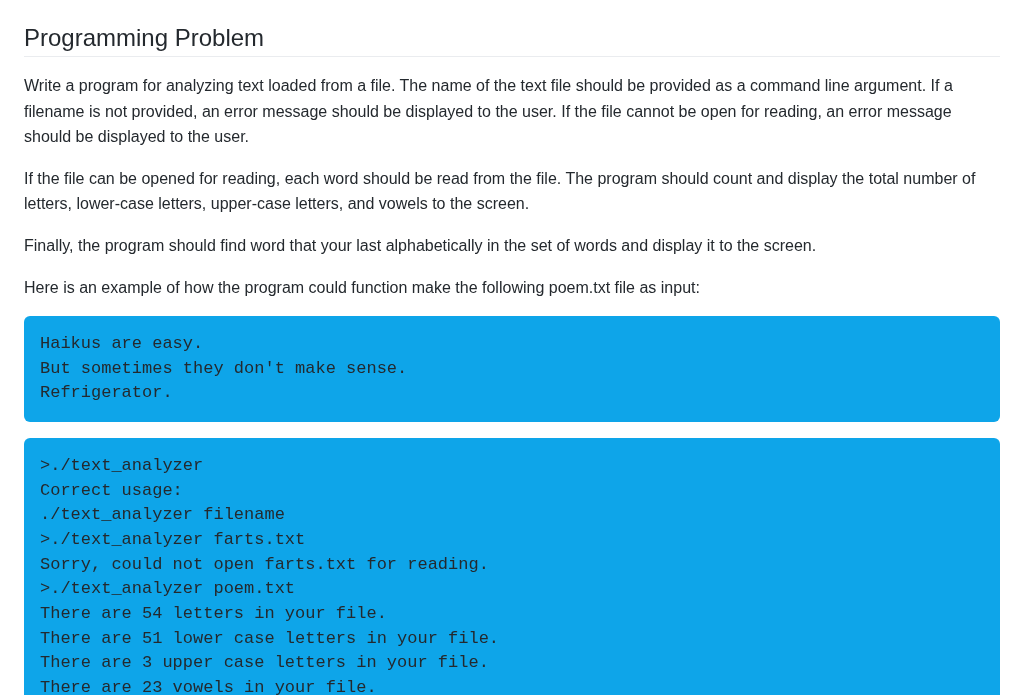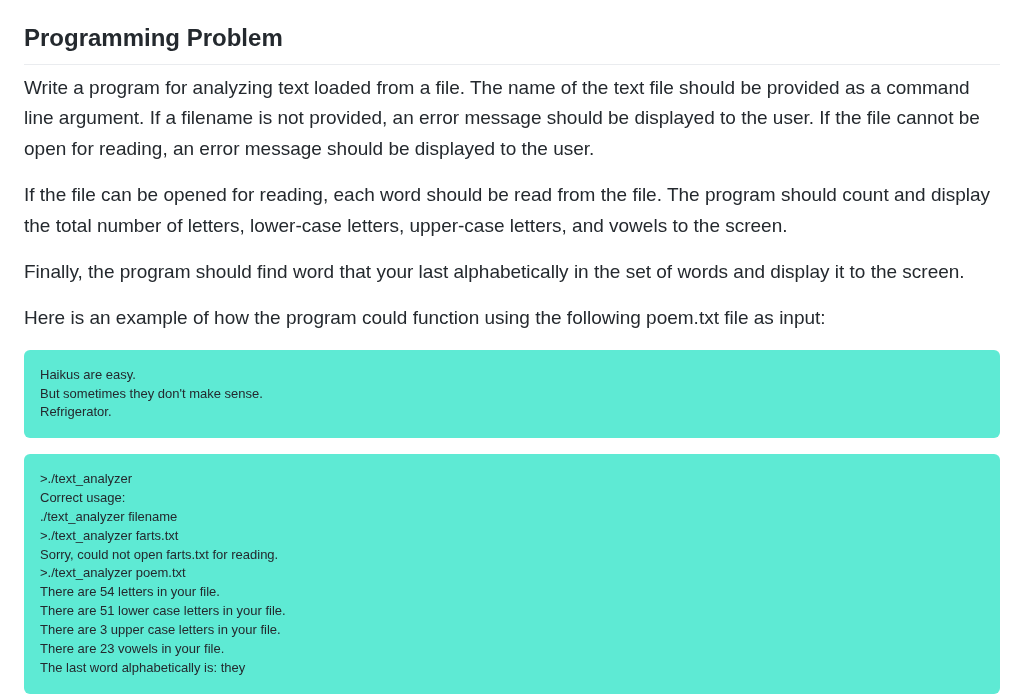--- a/index.html
+++ b/index.html
@@ -9,54 +9,53 @@
     }
     body {
       font-family: -apple-system, BlinkMacSystemFont, "Segoe UI", Helvetica, Arial, sans-serif;
       color: #24292e;
       background: #ffffff;
       padding: 20px 24px;
       line-height: 1.5;
     }
     h2 {
       font-size: 24px;
-      font-weight: 700;
-      padding-bottom: 8px;
+      font-weight: 400;
       border-bottom: 1px solid #eaecef;
-      margin-bottom: 8px;
+      margin-bottom: 16px;
     }
     p {
-      font-size: 19px;
+      font-size: 16px;
       margin-bottom: 16px;
       line-height: 1.6;
     }
     pre {
-      background-color: #5eead4;
+      background-color: #0ea5e9;
       border-radius: 6px;
       padding: 16px;
-      font-family: Liberation Sans, sans-serif;
-      font-size: 13px;
+      font-family: Liberation Mono, monospace;
+      font-size: 17px;
       line-height: 1.45;
       margin-bottom: 16px;
       overflow: auto;
       white-space: pre;
     }
   </style>
 </head>
 <body>
 
 <h2>Programming Problem</h2>
 
 <p>Write a program for analyzing text loaded from a file. The name of the text file should be provided as a command line argument. If a filename is not provided, an error message should be displayed to the user. If the file cannot be open for reading, an error message should be displayed to the user.</p>
 
 <p>If the file can be opened for reading, each word should be read from the file. The program should count and display the total number of letters, lower-case letters, upper-case letters, and vowels to the screen.</p>
 
 <p>Finally, the program should find word that your last alphabetically in the set of words and display it to the screen.</p>
 
-<p>Here is an example of how the program could function using the following poem.txt file as input:</p>
+<p>Here is an example of how the program could function make the following poem.txt file as input:</p>
 
 <pre>Haikus are easy.
 But sometimes they don't make sense.
 Refrigerator.</pre>
 
 <pre>&gt;./text_analyzer
 Correct usage:
 ./text_analyzer filename
 &gt;./text_analyzer farts.txt
 Sorry, could not open farts.txt for reading.

